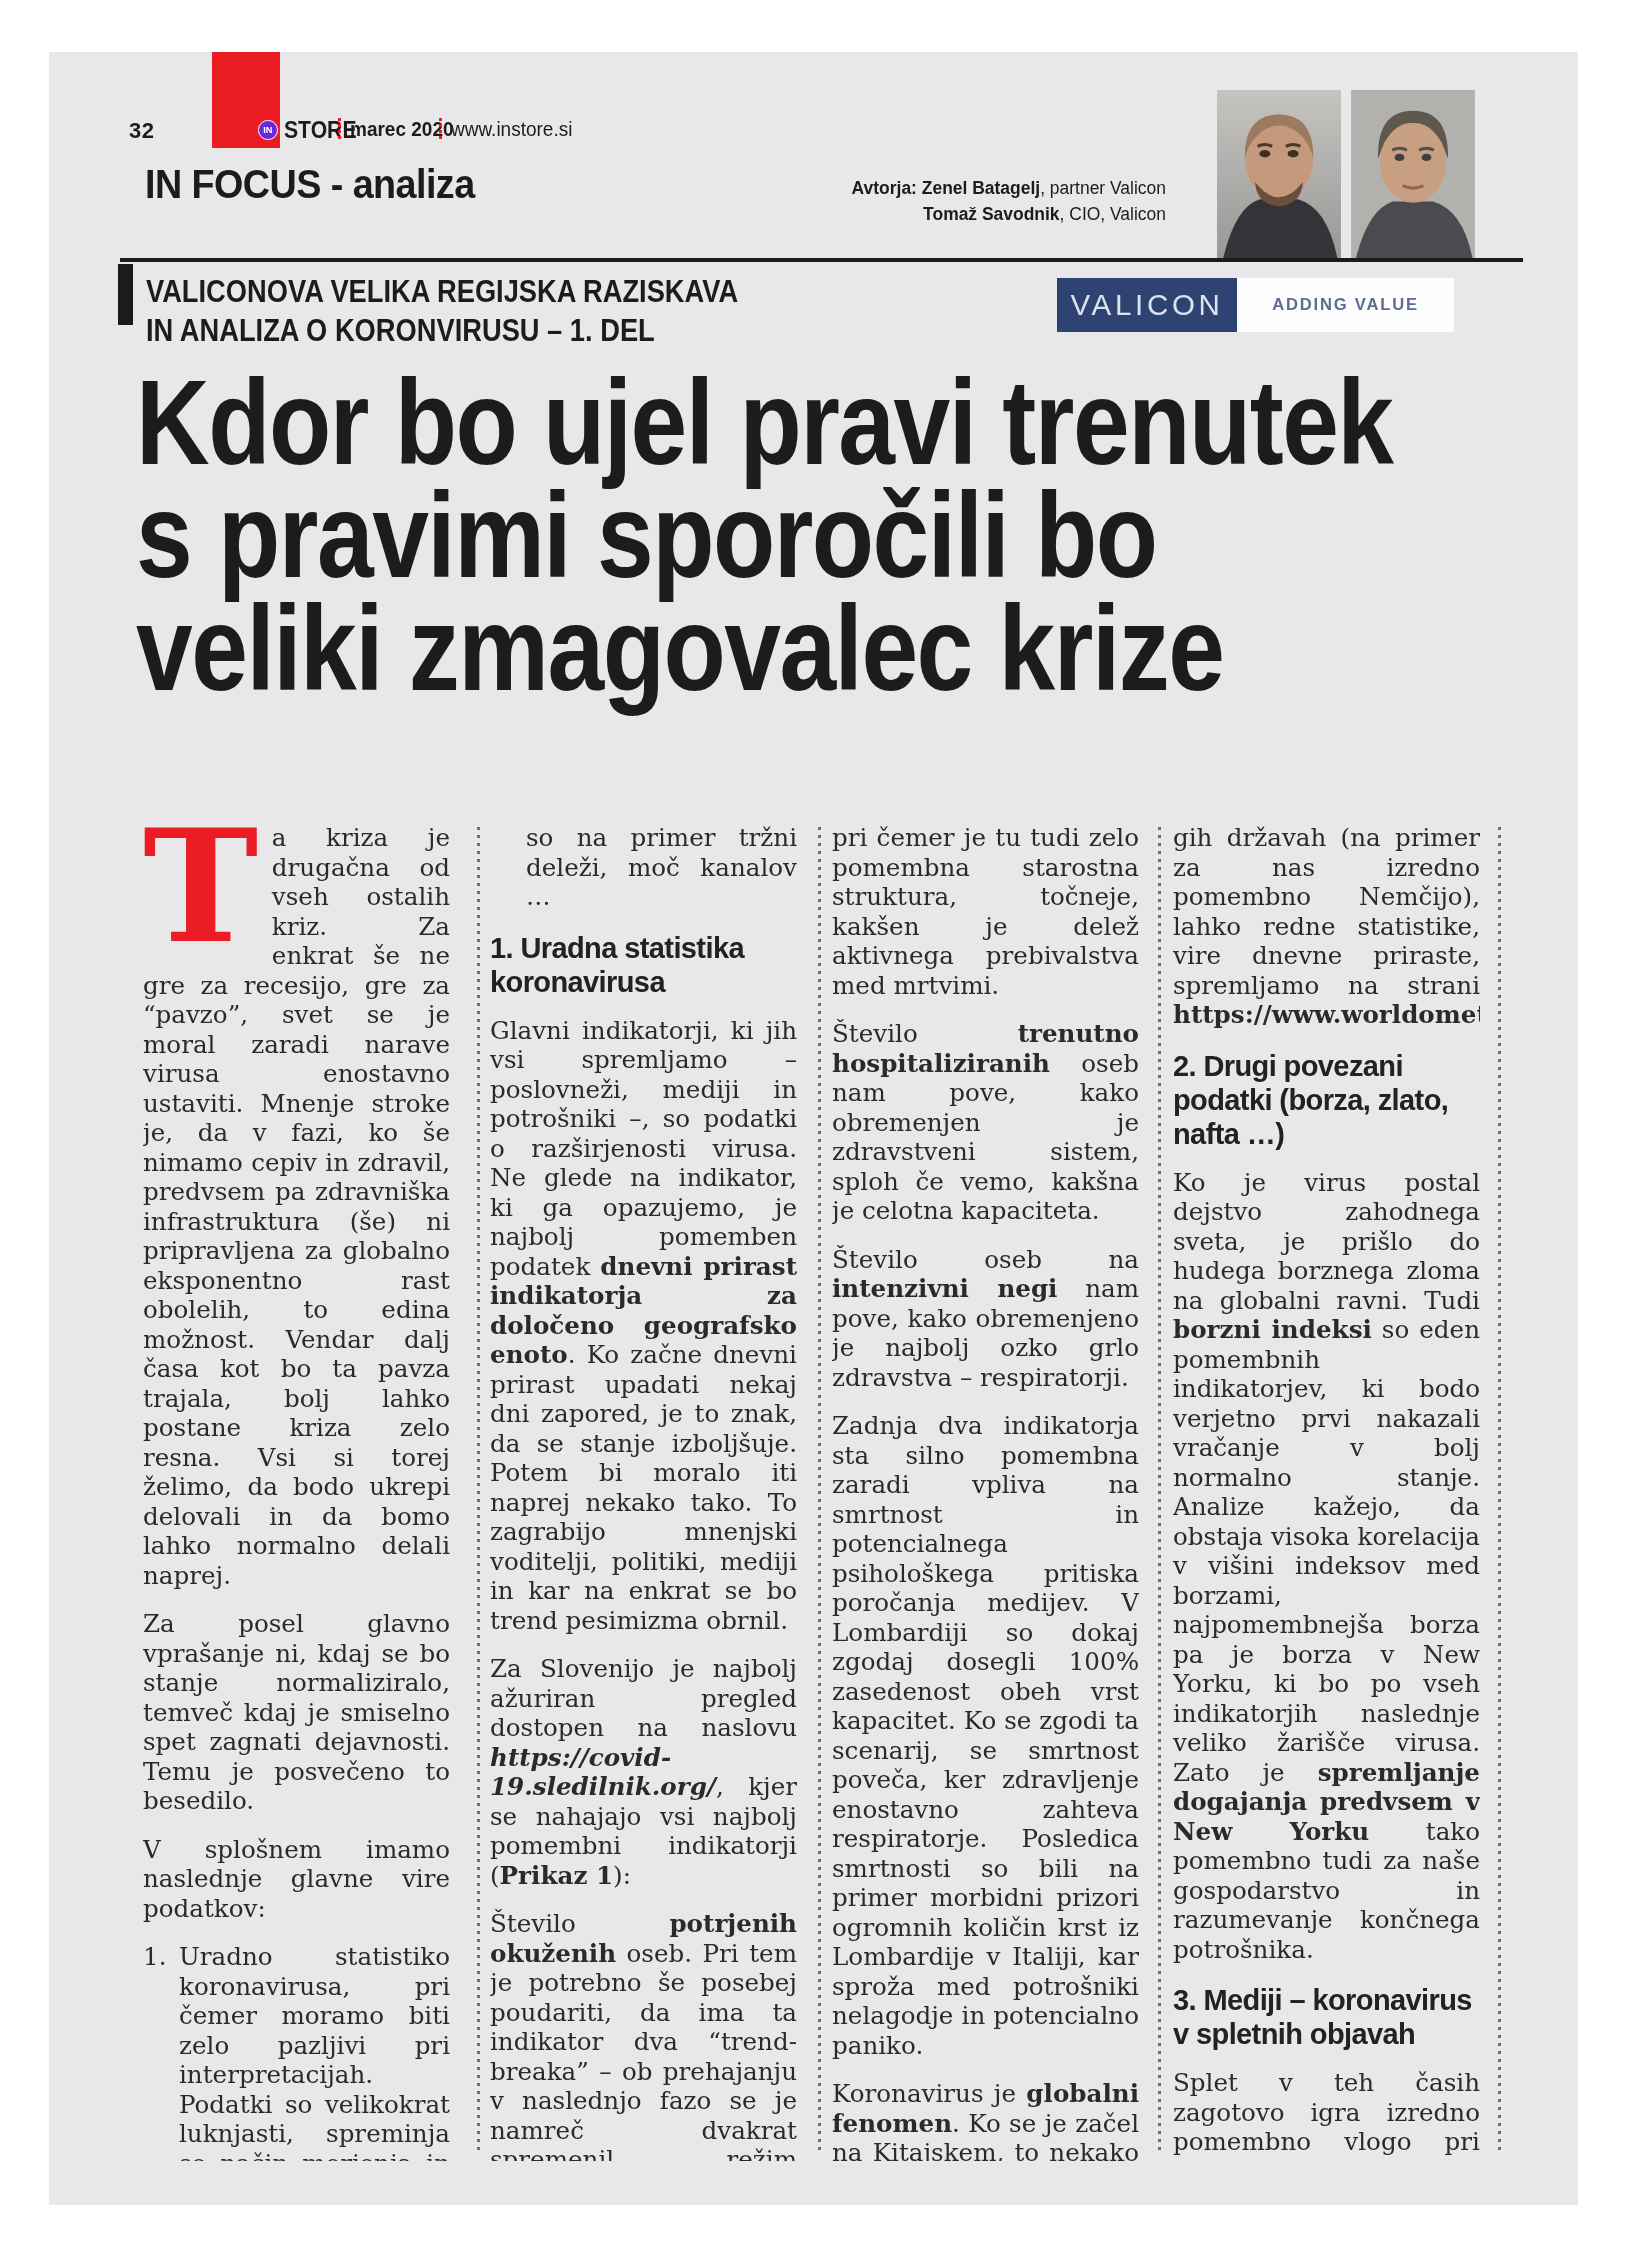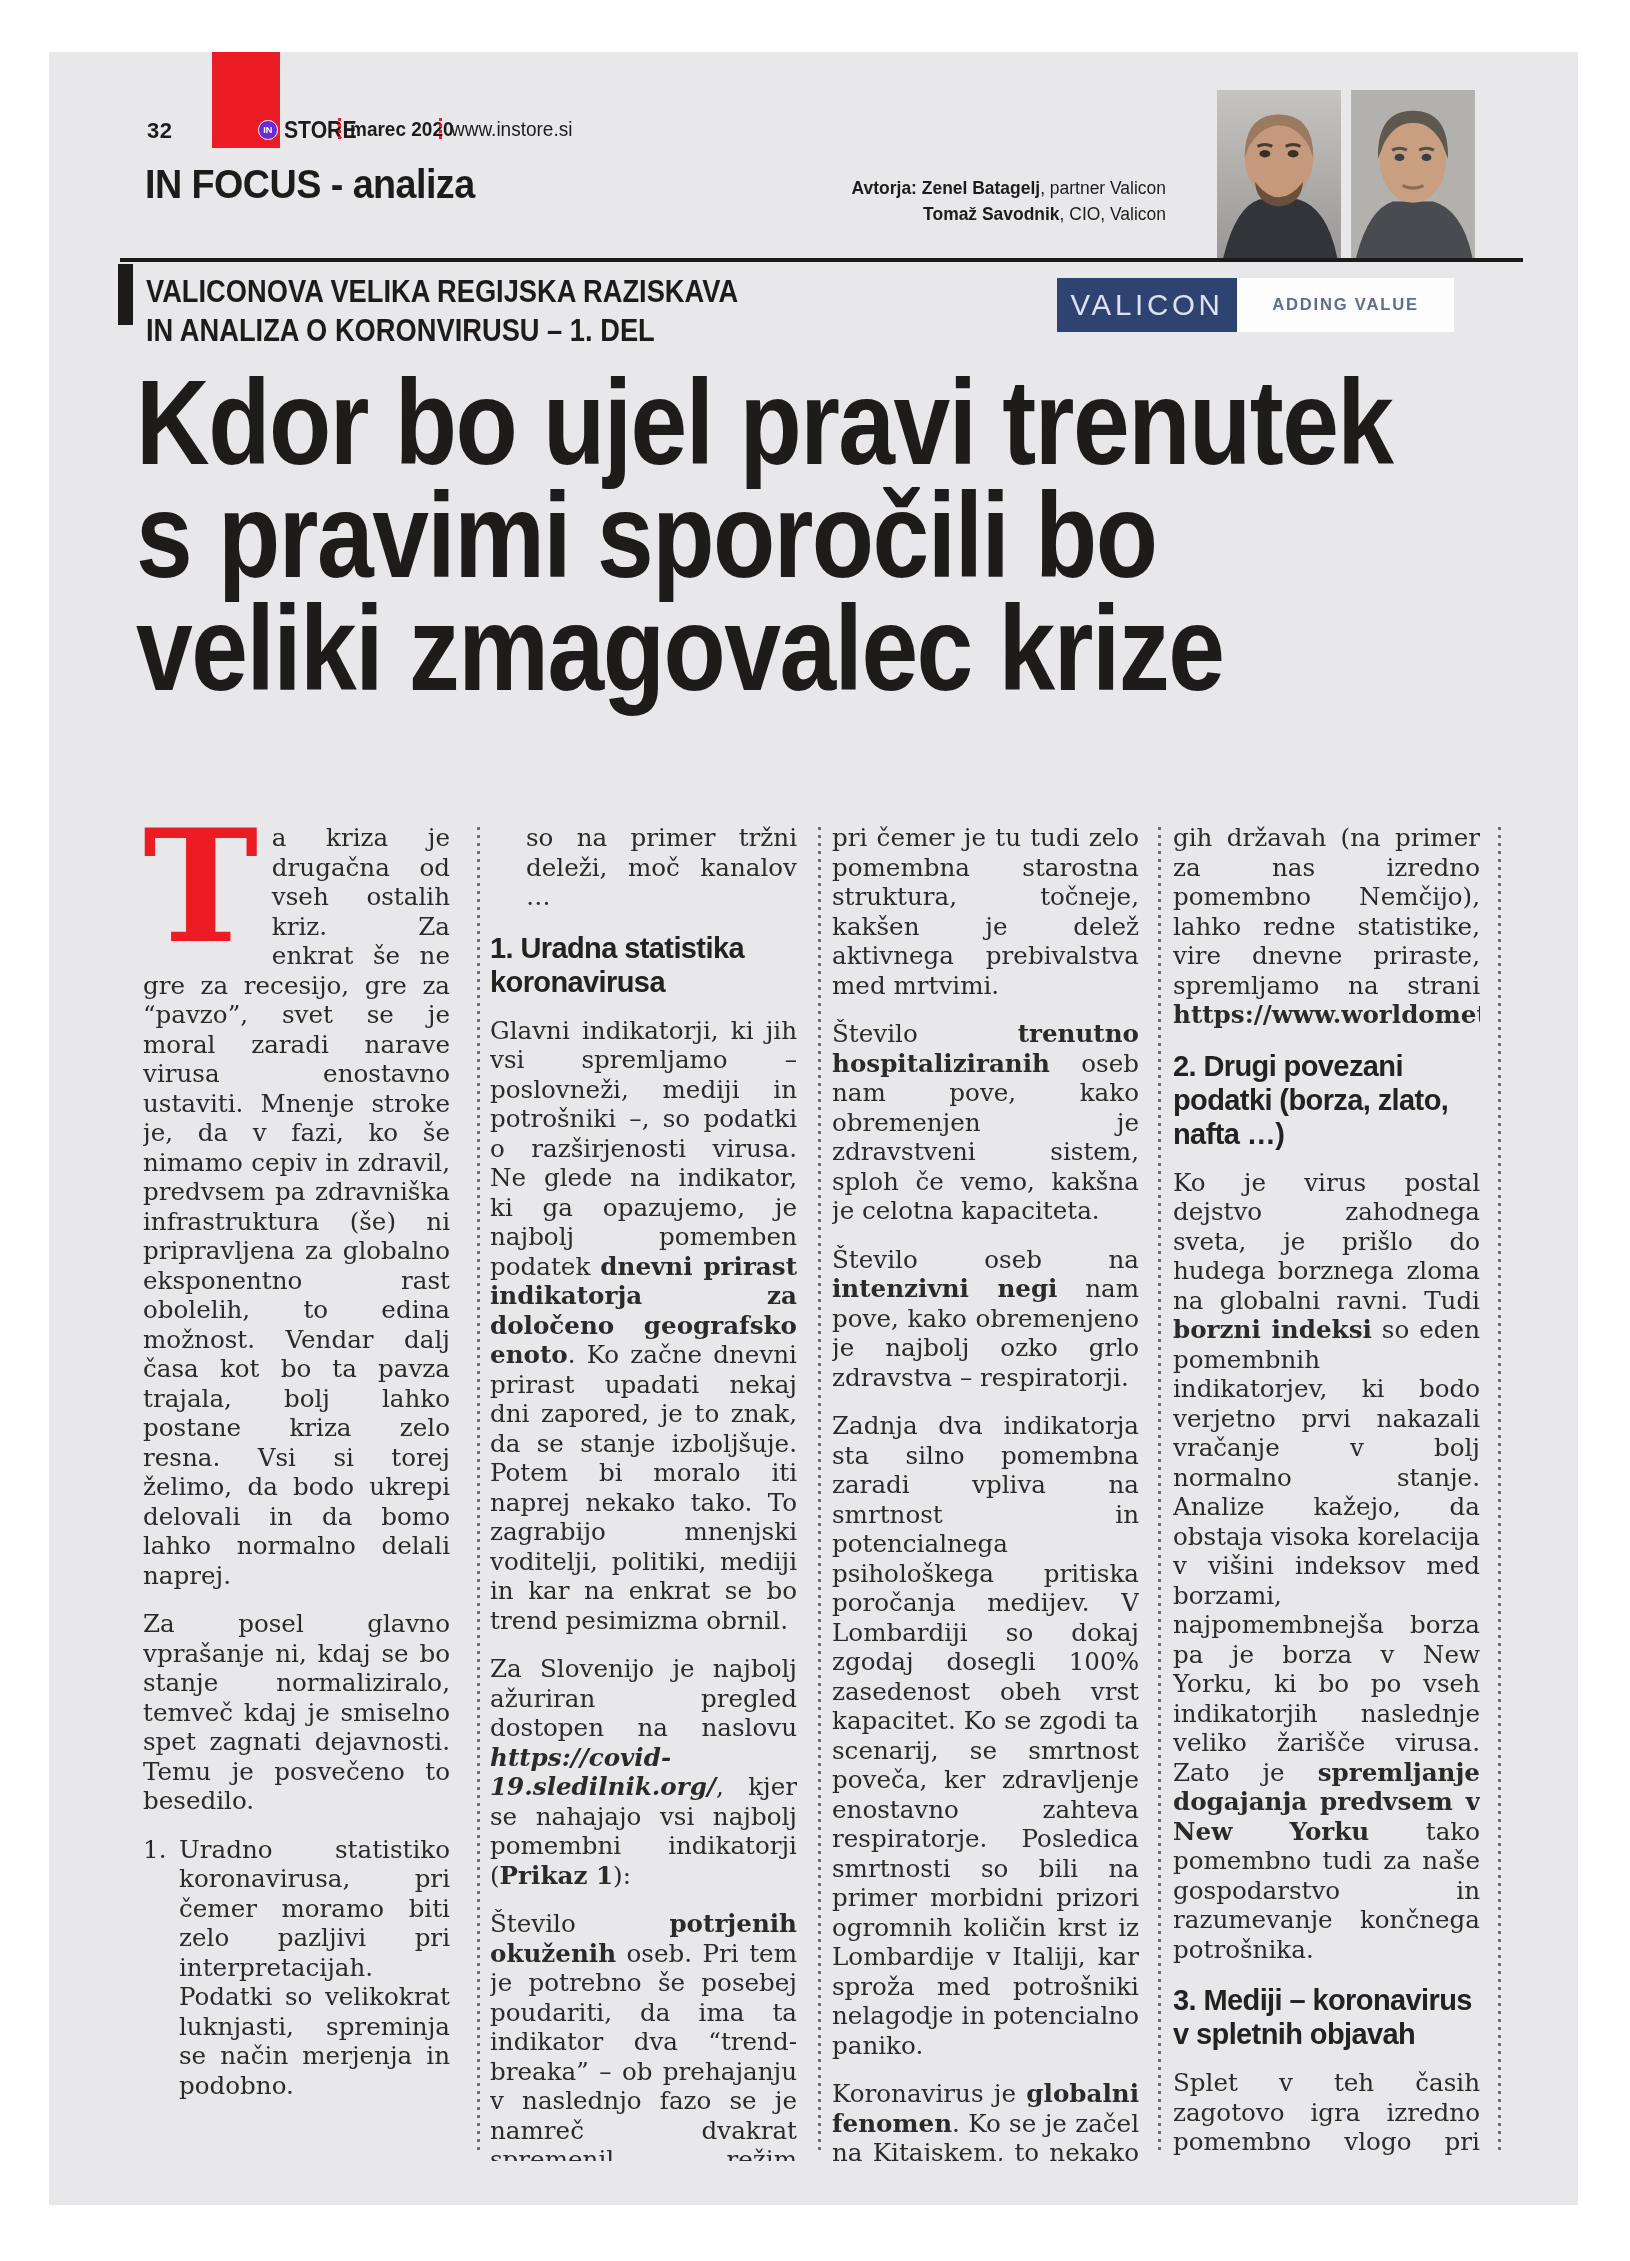--- a/index.html
+++ b/index.html
@@ -1,21 +1,21 @@
 <!DOCTYPE html>
 <html lang="sl" style="font-size:9.8px"><head>
 <meta charset="utf-8">
 <style>
   html,body{margin:0;padding:0;background:#ffffff;}
   #canvas{position:relative;width:1630px;height:2261px;background:#ffffff;overflow:hidden;
           font-family:"Liberation Sans",sans-serif;color:#1d1c1a;}
   #sheet{position:absolute;left:49px;top:52px;width:1529px;height:2153px;background:#e8e8ea;}
 
   
-  .pageno{position:absolute;left:98px;top:66px;font-size:22px;font-weight:bold;letter-spacing:0.6px;}
+  .pageno{position:absolute;left:80px;top:66px;font-size:22px;font-weight:bold;letter-spacing:0.6px;}
   .redblock{position:absolute;left:163px;top:0;width:68px;height:96px;background:#ec1c24;}
   .incircle{position:absolute;left:209px;top:68px;width:19.6px;height:19.6px;border-radius:50%;
             background:#6d28d9;color:#fff;font-size:9.2px;font-weight:bold;display:flex;
             align-items:center;justify-content:center;border:1.8px solid #fff;box-sizing:border-box;}
   .store{position:absolute;left:235px;top:65px;font-size:23px;font-weight:bold;letter-spacing:0px;
          transform:scaleX(.92);transform-origin:left top;}
   .reddots{position:absolute;width:2.5px;height:23px;top:66px;
            background:repeating-linear-gradient(to bottom,#ec1c24 0 3.1px,transparent 3.1px 6.1px);}
   .issue{position:absolute;left:301px;top:66px;font-size:20px;font-weight:bold;transform:scaleX(.95);transform-origin:left top;}
   .website{position:absolute;left:402px;top:66px;font-size:20px;font-weight:400;transform:scaleX(.95);transform-origin:left top;}
@@ -134,20 +134,21 @@
     <div class="headline">
       <div>Kdor bo ujel pravi trenutek</div>
       <div>s pravimi sporočili bo</div>
       <div>veliki zmagovalec krize</div>
     </div>
 
     <div class="colwrap" style="left:94px;">
         <div class="col">
           <p><span class="dropcap">T</span><span>a kriza je drugačna od vseh ostalih kriz. Za enkrat še ne gre za recesijo, gre za “pavzo”, svet se je moral zaradi narave virusa enostavno ustaviti. Mnenje stroke je, da v fazi, ko še nimamo cepiv in zdravil, predvsem pa zdravniška infrastruktura (še) ni pripravljena za globalno eksponentno rast obolelih, to edina možnost. Vendar dalj časa kot bo ta pavza trajala, bolj lahko postane kriza zelo resna. Vsi si torej želimo, da bodo ukrepi delovali in da bomo lahko normalno delali naprej.</span></p>
           <p><span>Za posel glavno vprašanje ni, kdaj se bo stanje normaliziralo, temveč kdaj je smiselno spet zagnati dejavnosti. Temu je posvečeno to besedilo.</span></p>
+          <p><span>V splošnem imamo naslednje glavne vire podatkov:</span></p>
           <div>
             <div class="li">
               <span class="num">1.</span>
               <span class="litext"><span>Uradno statistiko koronavirusa, pri čemer moramo biti zelo pazljivi pri interpretacijah. Podatki so velikokrat luknjasti, spreminja se način merjenja in podobno.</span></span>
             </div>
           </div>
         </div>
       </div>
     <div class="colwrap" style="left:441px;">
         <div class="col">

